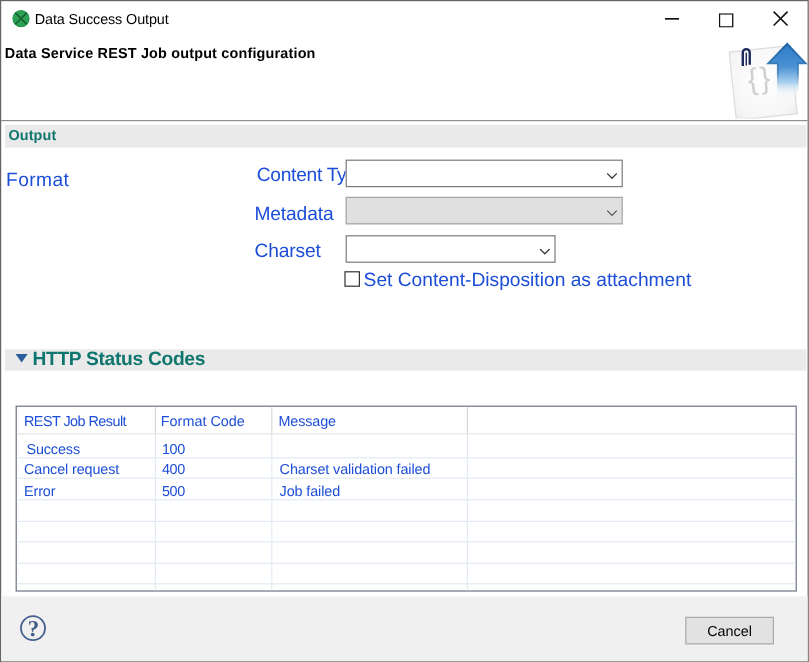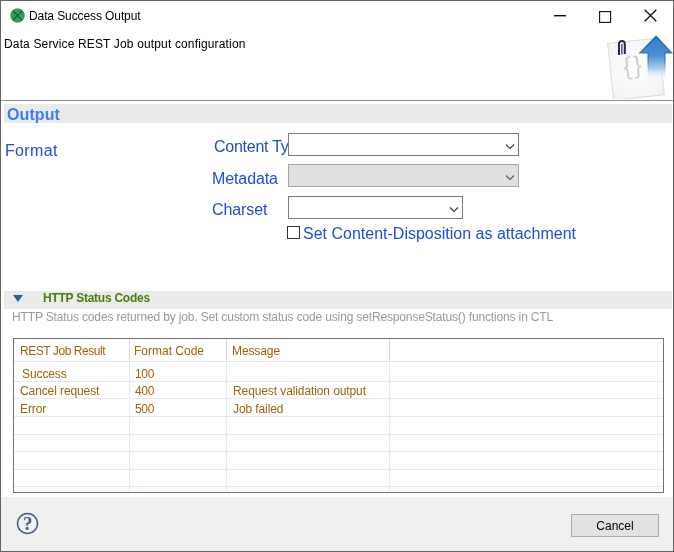--- a/index.html
+++ b/index.html
@@ -4,49 +4,49 @@
 <style>
   html,body{margin:0;padding:0;}
   body{width:674px;height:552px;overflow:hidden;font-family:"Liberation Sans",sans-serif;}
   .win{position:absolute;left:0;top:0;width:674px;height:552px;background:#ffffff;
        border:1px solid #646464;box-sizing:border-box;}
   .abs{position:absolute;}
   .t12{font-size:12px;line-height:14px;color:#000;}
   
   .titletext{left:28px;top:8px;font-size:12px;letter-spacing:-0.1px;}
   
-  .hdrtitle{left:3px;top:35.5px;font-size:12px;font-weight:normal;letter-spacing:0.15px;}
+  .hdrtitle{left:3px;top:35.5px;font-size:12px;font-weight:bold;letter-spacing:0.15px;}
   .hdrsep{left:0;top:99px;width:672px;height:1px;background:#8f8f8f;}
   
   .outbar{left:3px;top:103px;width:668px;height:19px;background:#eaeaea;}
-  .outlabel{left:6px;top:104.5px;font-size:16px;font-weight:bold;color:#3b82f6;letter-spacing:0.1px;}
+  .outlabel{left:6px;top:104.5px;font-size:12px;font-weight:bold;color:#0f766e;letter-spacing:0.1px;}
   
   .combo{position:absolute;box-sizing:border-box;background:#fff;border:1px solid #7a7a7a;height:23px;}
   .combo.gray{background:#e0e0e0;border-color:#a6a6a6;}
   .combo.fmt{background:#e0e0e0;border-color:#919191;height:21px;}
   .chev{position:absolute;right:3px;top:9.5px;}
   .lbl{font-size:16px;color:#1d4ed8;letter-spacing:-0.1px;}
   
   .cb{position:absolute;left:285.5px;top:224.5px;width:13px;height:13px;border:1px solid #333;background:#fff;box-sizing:border-box;}
   
   .httpbar{left:3px;top:290px;width:668px;height:18px;background:#eaeaea;}
   .httptri{left:12px;top:294px;width:0;height:0;border-left:5.5px solid transparent;border-right:5.5px solid transparent;border-top:7px solid #2a5d9c;}
-  .httplbl{left:26px;top:290px;font-size:12px;font-weight:bold;color:#4d7c0f;letter-spacing:-0.25px;margin-left:16px;}
+  .httplbl{left:26px;top:290px;font-size:16px;font-weight:bold;color:#0f766e;letter-spacing:-0.25px;}
   .httpdesc{left:11px;top:309px;font-size:12px;color:#9a9a9a;letter-spacing:-0.15px;}
   
   .tbl{left:12px;top:337px;width:651px;height:155px;border:1px solid #6b7280;box-sizing:border-box;background:#fff;}
   .vline{position:absolute;top:0;width:1px;background:#e3eaf3;}
   .hline{position:absolute;left:0;right:0;height:1px;background:#e3eaf3;}
-  .cell{position:absolute;font-size:12px;color:#a16207;letter-spacing:-0.1px;white-space:nowrap;}
+  .cell{position:absolute;font-size:12px;color:#1d4ed8;letter-spacing:-0.1px;white-space:nowrap;}
   
   .botbar{left:0px;top:496px;width:672px;height:54px;background:#f0f0f0;}
   .btn{position:absolute;top:513px;height:23px;background:#e2e2e2;box-sizing:border-box;
        font-size:12px;text-align:center;line-height:21px;color:#000;}
   .ok{left:472px;width:91px;border:2px solid #0078d7;line-height:21px;}
-  .cancel{left:570px;width:88px;border:1px solid #ababab;line-height:22px;}
+  .cancel{left:570px;width:74px;border:1px solid #ababab;line-height:22px;}
 </style>
 </head>
 <body>
 <div class="win">
 
   <svg class="abs" style="left:8.5px;top:7px" width="15" height="15" viewBox="0 0 15 15">
     <circle cx="7.5" cy="7.5" r="6.7" fill="#2da257" stroke="#27954e" stroke-width="1"></circle>
     <path d="M2.8 2.8 L12.2 12.2 M12.2 2.8 L2.8 12.2" stroke="#186233" stroke-width="1.4"></path>
   </svg>
   <div class="abs t12 titletext">Data Success Output</div>
@@ -115,21 +115,20 @@
         <path d="M1 0.5 L5 4.5 L9 0.5" stroke="#3c3c3c" stroke-width="1.1" fill="none"></path>
       </svg>
   </div>
 
   <div class="cb"></div>
   <div class="abs lbl" style="left:302px;top:224px;letter-spacing:0px">Set Content-Disposition as attachment</div>
 
   <div class="abs httpbar"></div>
   <div class="abs httptri"></div>
   <div class="abs httplbl">HTTP Status Codes</div>
-  <div class="abs httpdesc">HTTP Status codes returned by job. Set custom status code using setResponseStatus() functions in CTL</div>
 
   <div class="abs tbl">
     <div class="vline" style="left:115px;height:22px;background:#d7d7d7"></div>
     <div class="vline" style="left:212px;height:22px;background:#d7d7d7"></div>
     <div class="vline" style="left:375px;height:22px;background:#d7d7d7"></div>
     <div class="vline" style="left:115px;top:22px;height:131px"></div>
     <div class="vline" style="left:212px;top:22px;height:131px"></div>
     <div class="vline" style="left:375px;top:22px;height:131px"></div>
     <div class="hline" style="top:22px;background:#e4e4e4"></div>
     <div class="hline" style="top:42px"></div>
@@ -139,21 +138,21 @@
     <div class="hline" style="top:112px"></div>
     <div class="hline" style="top:130px"></div>
     <div class="hline" style="top:147px"></div>
     <div class="cell" style="left:6px;top:5px;letter-spacing:-0.45px">REST Job Result</div>
     <div class="cell" style="left:120px;top:5px;letter-spacing:0px">Format Code</div>
     <div class="cell" style="left:218px;top:5px">Message</div>
     <div class="cell" style="left:8px;top:28px">Success</div>
     <div class="cell" style="left:121px;top:28px;letter-spacing:-0.35px">100</div>
     <div class="cell" style="left:6px;top:45px">Cancel request</div>
     <div class="cell" style="left:121px;top:45px;letter-spacing:-0.35px">400</div>
-    <div class="cell" style="left:219px;top:45px">Request validation output</div>
+    <div class="cell" style="left:219px;top:45px">Charset validation failed</div>
     <div class="cell" style="left:6px;top:63px">Error</div>
     <div class="cell" style="left:121px;top:63px;letter-spacing:-0.35px">500</div>
     <div class="cell" style="left:219px;top:63px">Job failed</div>
   </div>
 
   <div class="abs botbar"></div>
   <svg class="abs" style="left:15px;top:511px" width="23" height="23" viewBox="0 0 23 23">
     <circle cx="11.5" cy="11.5" r="10" fill="none" stroke="#44618e" stroke-width="1.5"></circle>
     <text x="11.8" y="17.8" text-anchor="middle" font-family="Liberation Serif, serif" font-weight="bold" font-size="19" fill="#3e5a85">?</text>
   </svg>

